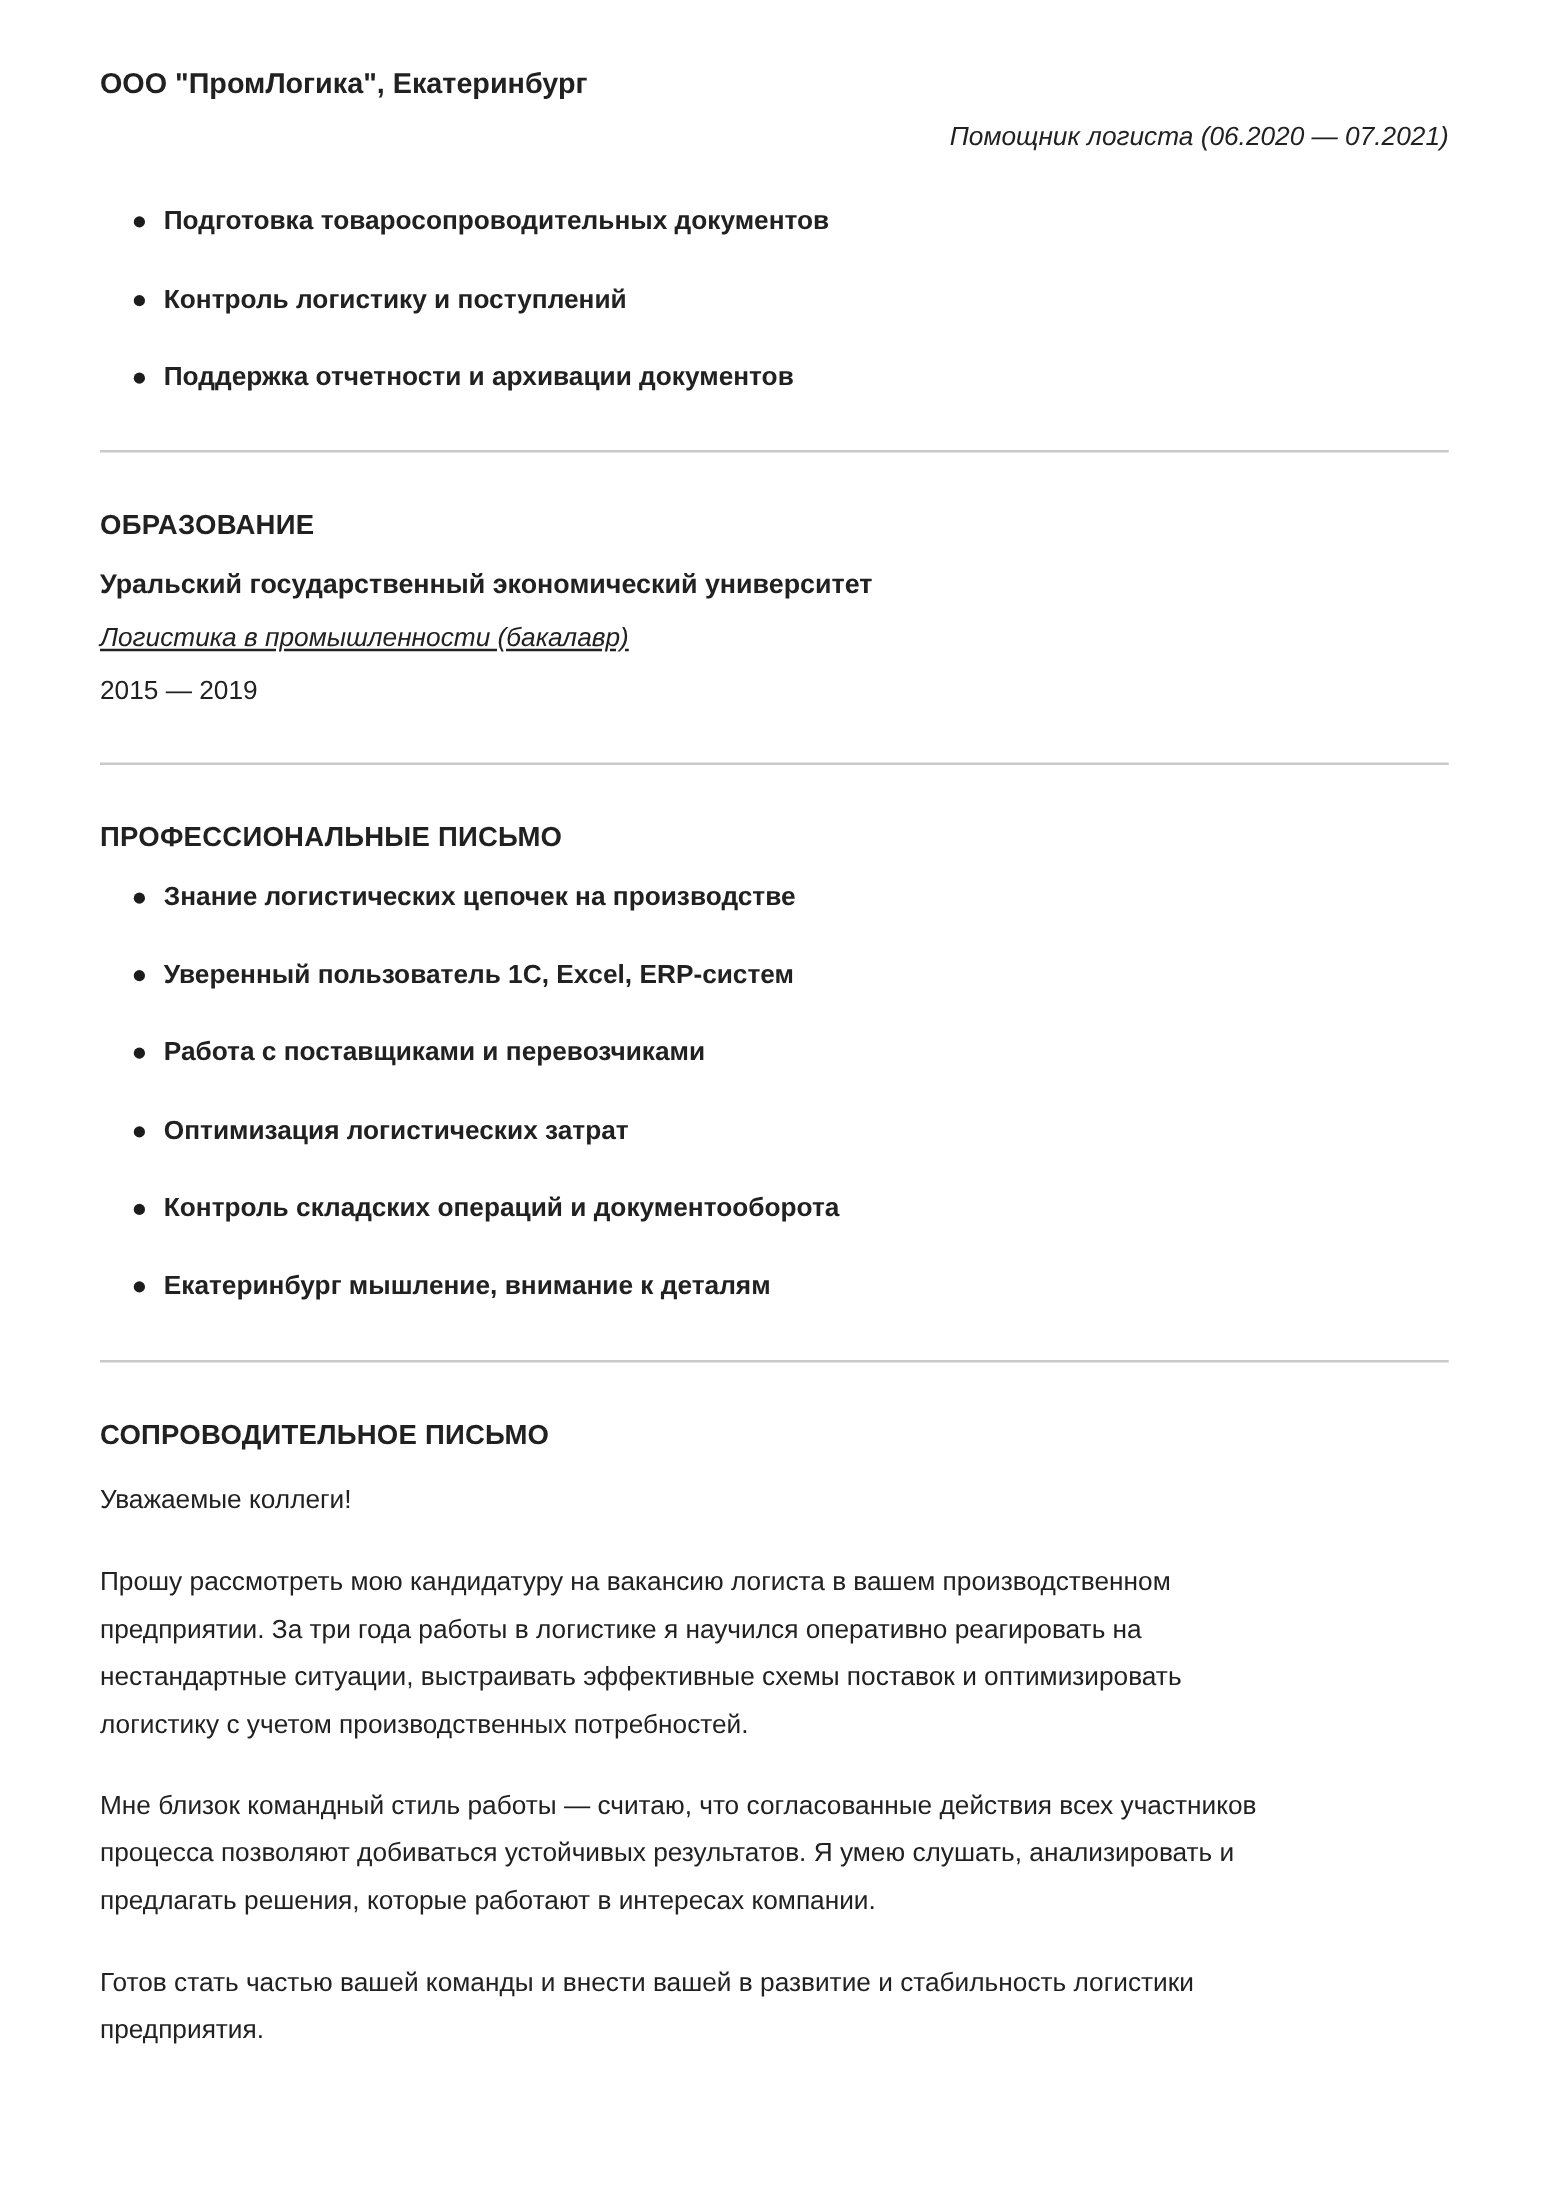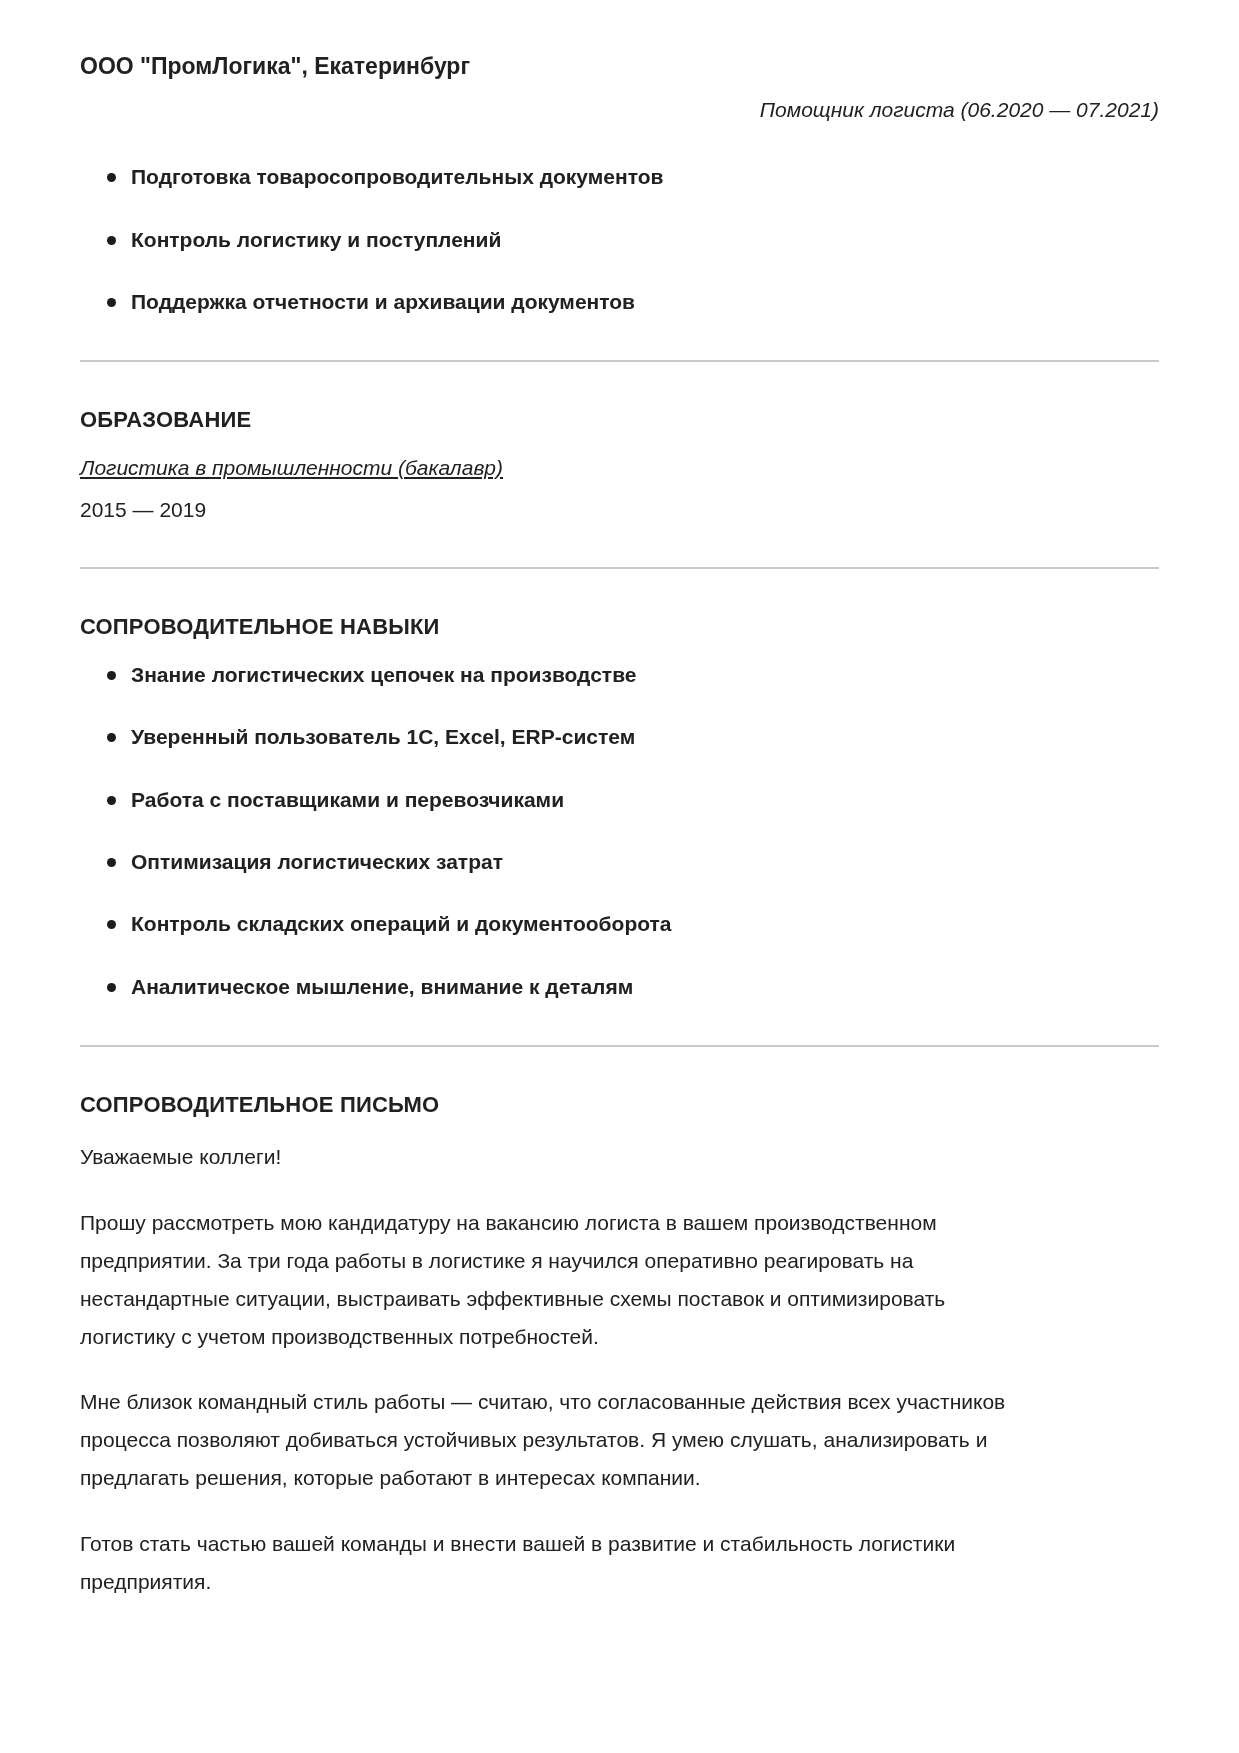--- a/index.html
+++ b/index.html
@@ -118,35 +118,36 @@
       <li>Подготовка товаросопроводительных документов</li>
       <li>Контроль логистику и поступлений</li>
       <li>Поддержка отчетности и архивации документов</li>
     </ul>
   </section>
 
   <hr class="section-divider">
 
   <section>
     <h2 class="section-heading">ОБРАЗОВАНИЕ</h2>
+    <p class="edu-line edu-university">Уральский государственный экономический университет</p>
     <p class="edu-line edu-specialty">Логистика в промышленности (бакалавр)</p>
     <p class="edu-line edu-years">2015 — 2019</p>
   </section>
 
   <hr class="section-divider">
 
   <section>
-    <h2 class="section-heading skills-heading">СОПРОВОДИТЕЛЬНОЕ НАВЫКИ</h2>
+    <h2 class="section-heading skills-heading">ПРОФЕССИОНАЛЬНЫЕ ПИСЬМО</h2>
     <ul class="dot-list">
       <li>Знание логистических цепочек на производстве</li>
       <li>Уверенный пользователь 1С, Excel, ERP-систем</li>
       <li>Работа с поставщиками и перевозчиками</li>
       <li>Оптимизация логистических затрат</li>
       <li>Контроль складских операций и документооборота</li>
-      <li>Аналитическое мышление, внимание к деталям</li>
+      <li>Екатеринбург мышление, внимание к деталям</li>
     </ul>
   </section>
 
   <hr class="section-divider">
 
   <section>
     <h2 class="section-heading cover-heading">СОПРОВОДИТЕЛЬНОЕ ПИСЬМО</h2>
     <p class="cover-paragraph greeting">Уважаемые коллеги!</p>
     <p class="cover-paragraph">Прошу рассмотреть мою кандидатуру на вакансию логиста в вашем производственном предприятии. За три года работы в логистике я научился оперативно реагировать на нестандартные ситуации, выстраивать эффективные схемы поставок и оптимизировать логистику с учетом производственных потребностей.</p>
     <p class="cover-paragraph">Мне близок командный стиль работы — считаю, что согласованные действия всех участников процесса позволяют добиваться устойчивых результатов. Я умею слушать, анализировать и предлагать решения, которые работают в интересах компании.</p>

